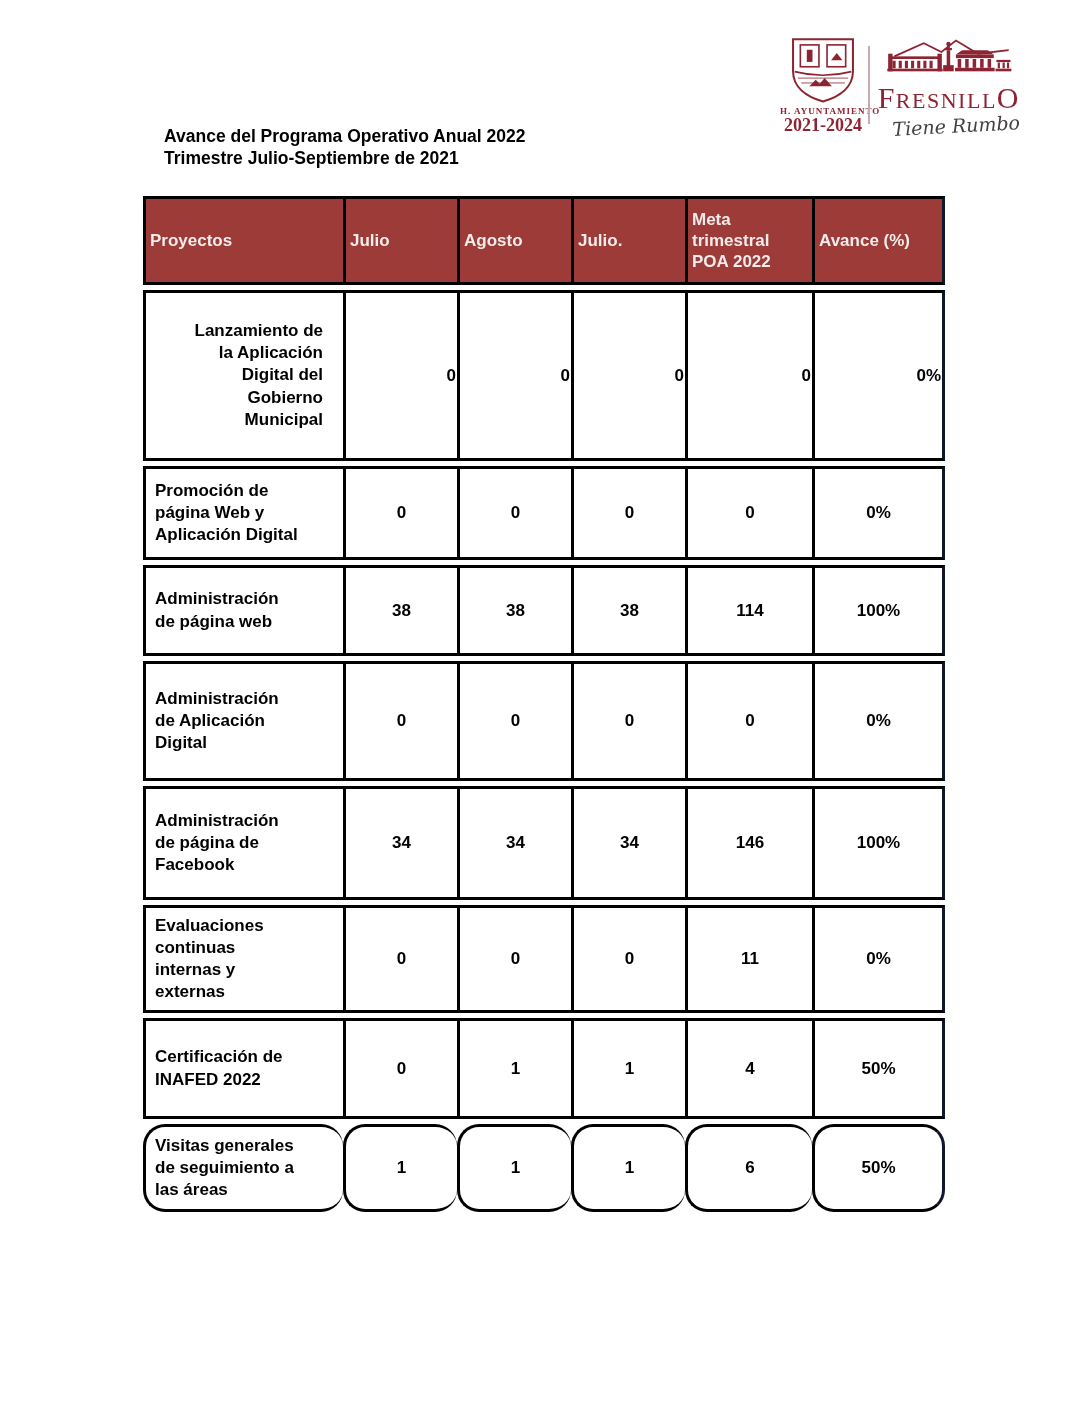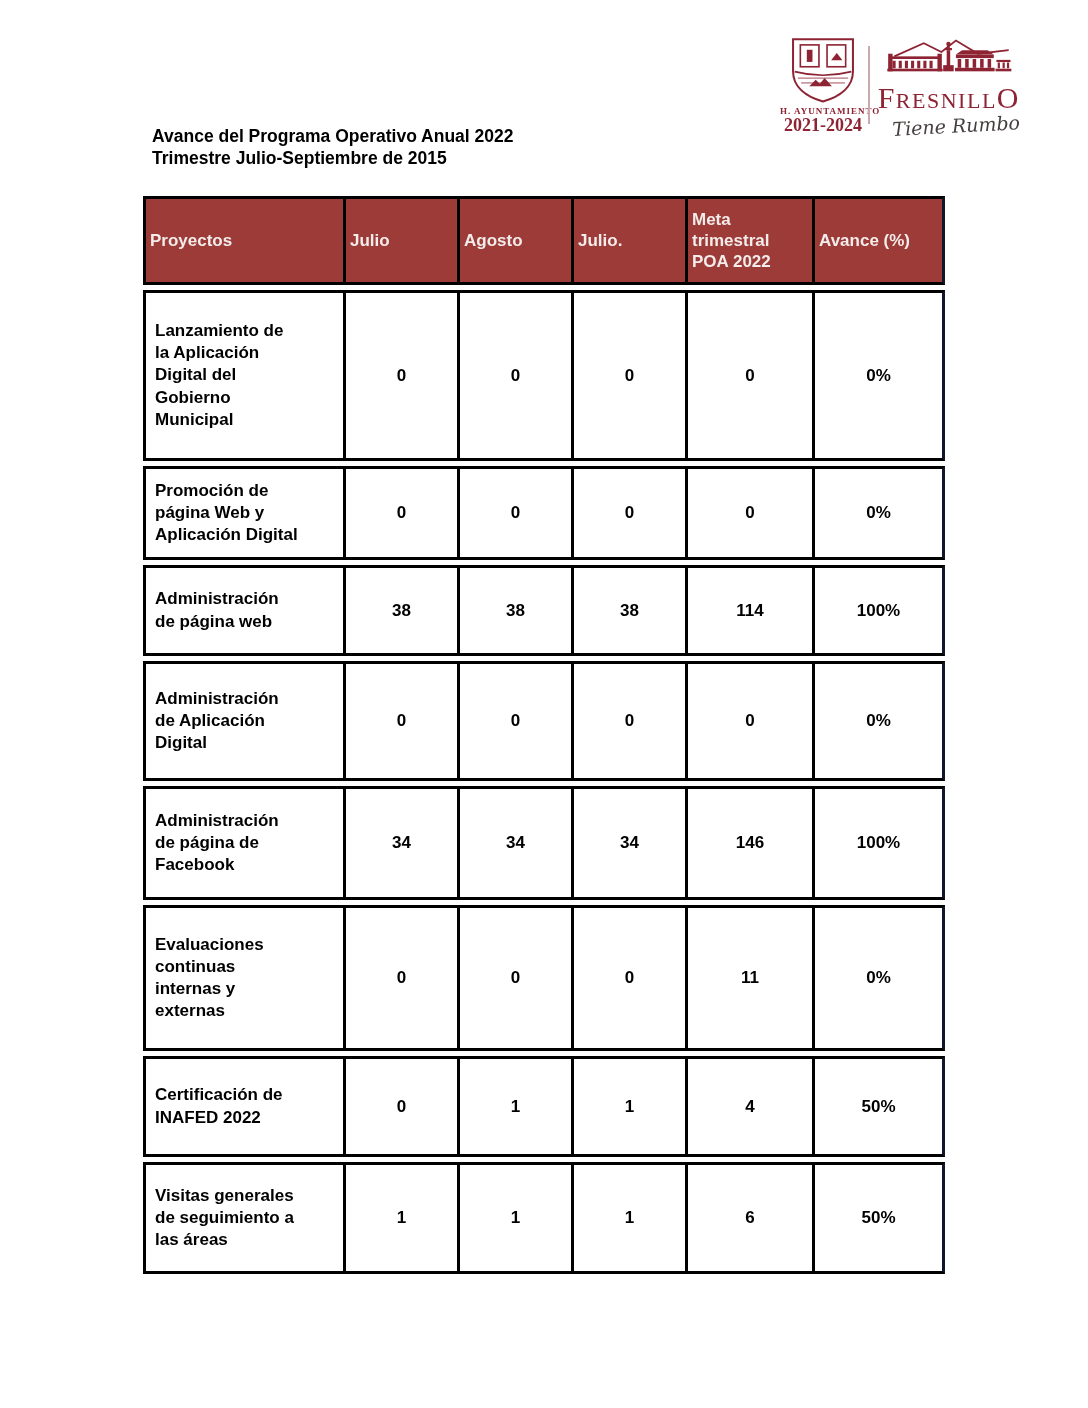--- a/index.html
+++ b/index.html
@@ -31,21 +31,21 @@
     letter-spacing:1.5px; line-height:1; margin-top:1px; white-space:nowrap;
   }
   .brand-name .biglet { font-size:30px; }
   .brand-tagline {
     font-family:"DejaVu Serif", serif; font-style:italic; font-size:19px;
     color:#45403f; transform:rotate(-3deg); margin-top:2px;
   }
 
   
   .doc-title {
-    position:absolute; left:152px; top:125px;
+    position:absolute; left:164px; top:125px;
     font-size:17.5px; font-weight:bold; line-height:22px; color:#000;
   }
 
   
   .table-wrap { position:absolute; left:143px; top:191px; }
   table.poa {
     border-collapse:separate; border-spacing:0 5px; table-layout:fixed;
     width:802px;
   }
   table.poa th, table.poa td {
@@ -58,28 +58,28 @@
     background:#9c3b38; color:#f3ecea; font-size:17px; line-height:1.25;
     height:89px; vertical-align:middle; text-align:left;
     white-space:pre-line; padding:2px 4px;
   }
   table.poa td { background:#ffffff; font-size:17px; }
   td.proj {
     text-align:left; vertical-align:middle; white-space:pre-line;
     line-height:1.3; padding:6px 20px 6px 9px;
   }
   td.val { text-align:center; vertical-align:middle; }
-  tbody tr:nth-child(1) td { height:171px; }
+  tbody tr:nth-child(1) td { height:171px;text-align:right; }
   tbody tr:nth-child(2) td { height:94px; }
   tbody tr:nth-child(3) td { height:91px;  }
   tbody tr:nth-child(4) td { height:120px; }
   tbody tr:nth-child(5) td { height:114px; }
-  tbody tr:nth-child(6) td { height:146px; }
+  tbody tr:nth-child(6) td { height:108px; }
   tbody tr:nth-child(7) td { height:101px; }
-  tbody tr:nth-child(8) td { height:112px;  }
+  tbody tr:nth-child(8) td { height:88px;border-radius:22px;  }
 </style>
 </head>
 <body>
 
 <div class="page">
 
   <div class="logo-area">
     <div class="crest">
       <svg width="74" height="68" viewBox="0 0 90 84">
         <g fill="none" stroke="#8e2433" stroke-width="2.5">
@@ -137,21 +137,21 @@
           <rect x="258" y="72" width="36" height="6"></rect>
         </g>
       </svg>
       <div class="brand-name"><span class="biglet">F</span><span>R</span><span>E</span><span>S</span><span>N</span><span>I</span><span>L</span><span>L</span><span class="biglet">O</span></div>
       <div class="brand-tagline">Tiene Rumbo</div>
     </div>
   </div>
 
   <div class="doc-title">
     <div>Avance del Programa Operativo Anual 2022</div>
-    <div>Trimestre Julio-Septiembre de 2015</div>
+    <div>Trimestre Julio-Septiembre de 2021</div>
   </div>
 
   <div class="table-wrap">
     <table class="poa">
       <colgroup>
         <col style="width:200px">
           <col style="width:114px">
           <col style="width:114px">
         <col style="width:114px">
           <col style="width:127px">

